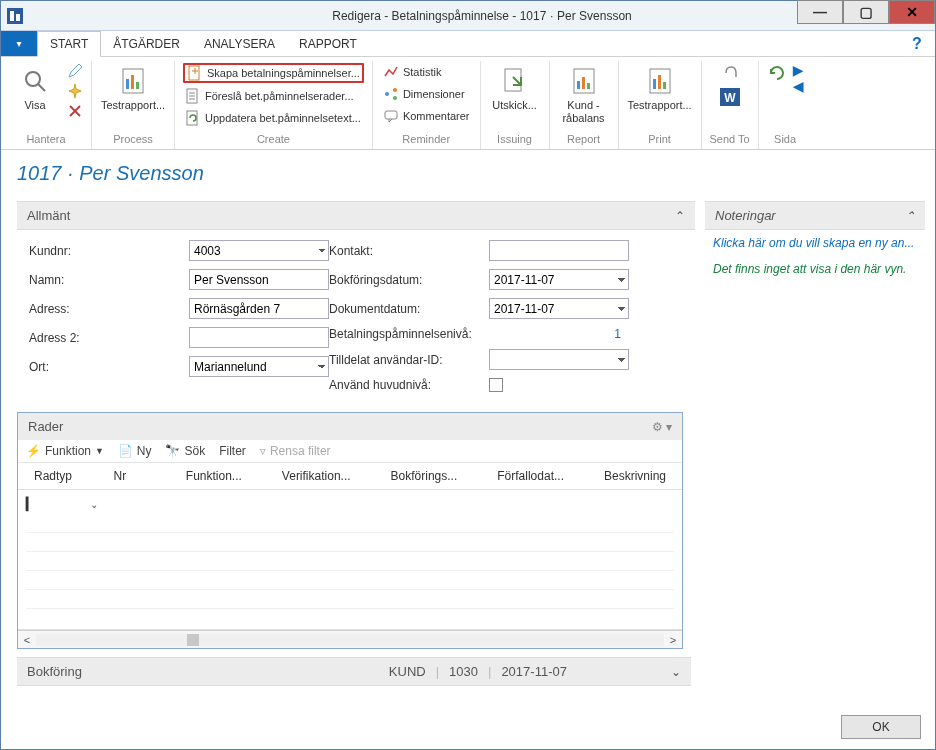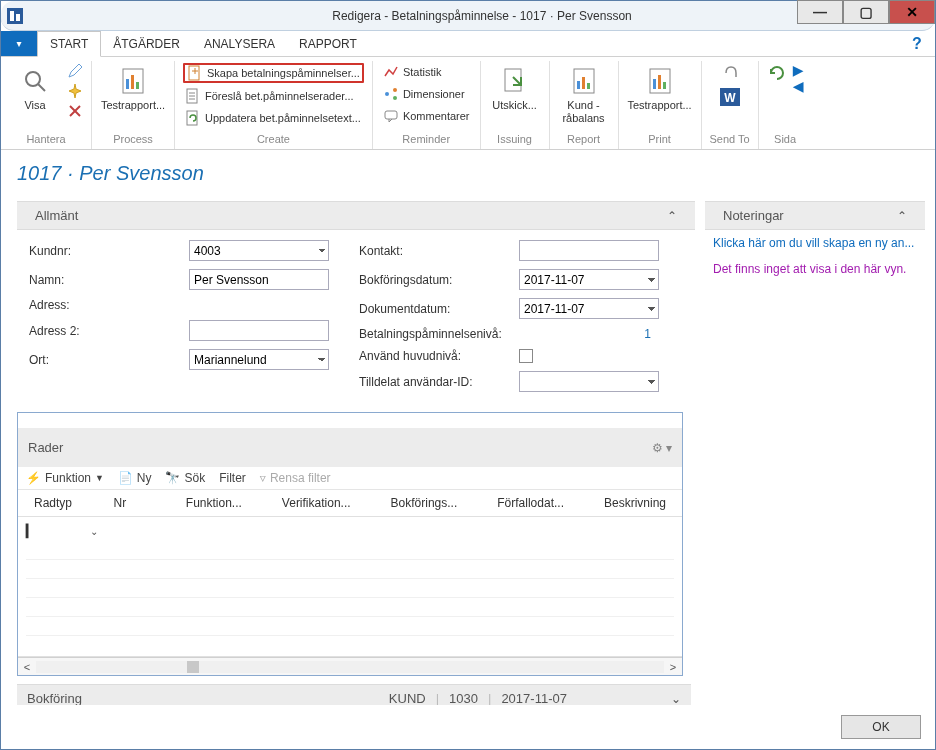--- a/index.html
+++ b/index.html
@@ -1,18 +1,18 @@
 <!DOCTYPE html>
 <html><head>
 <meta charset="utf-8">
 <style>
   * { box-sizing: border-box; font-family: "Segoe UI", Tahoma, sans-serif; }
   body { margin: 0; background: #fff; font-size: 12px; color: #333; }
   .window { width: 936px; height: 750px; border: 1px solid #5a7ea7; display: flex; flex-direction: column; background: #fff; }
-  .titlebar { height: 30px; background: #eef3f8; display: flex; align-items: center; position: relative; border-bottom: 1px solid #c0d0e0; border-radius: 13px; }
+  .titlebar { height: 30px; background: #eef3f8; display: flex; align-items: center; position: relative; border-bottom: 1px solid #c0d0e0; }
   .titlebar .app-icon { width: 28px; height: 28px; display:flex; align-items:center; justify-content:center; }
   .titlebar .title { flex: 1; text-align: center; font-size: 12px; color: #333; }
   .win-controls { position: absolute; right: 0; top: -1px; display: flex; }
   .win-btn { width: 46px; height: 24px; border: 1px solid #888; display: flex; align-items: center; justify-content: center; background: #e8e8e8; font-size: 14px; font-weight: bold; cursor: default; }
   .win-btn.min { background: #e8e8e8; }
   .win-btn.max { background: #e8e8e8; }
   .win-btn.close { background: #c8504d; color: #000; }
   .menubar { height: 26px; display: flex; align-items: stretch; border-bottom: 1px solid #d0d0d0; }
   .menu-drop { width: 36px; background: #0f6cbd; color:#fff; display:flex; align-items:center; justify-content:center; font-size:10px; }
   .menu-item { padding: 0 12px; display:flex; align-items:center; font-size:12px; color:#333; }
@@ -27,36 +27,36 @@
   .icon-stack { display:flex; flex-direction:column; gap:4px; justify-content:center; }
   .small-btn { display:flex; align-items:center; gap:4px; font-size:11px; color:#333; padding:1px 2px; white-space:nowrap; }
   .small-btn .icon { width:16px; height:16px; display:flex; align-items:center; justify-content:center; }
   .highlighted { border: 2px solid #d0342c; border-radius:1px; padding: 0 2px;}
   .nav-arrows { display:flex; flex-direction:column; gap:2px; }
   .arrow { color:#0f6cbd; font-size:14px; line-height:14px; }
   .content { flex:1; display:flex; flex-direction:column; overflow:hidden; }
   .page-title { padding: 12px 16px 16px 16px; font-size: 20px; color:#1a6fb3;font-style:italic; }
   .body-row { display:flex; flex:1; gap:10px; padding: 0 10px 0 0; overflow:hidden;}
   .main-col { flex:1; display:flex; flex-direction:column; padding-left:16px; overflow:hidden;}
-  .side-col { width:220px; display:flex; flex-direction:column; }
-  .section-header { background:#ececec; border-top:1px solid #dcdcdc; border-bottom:1px solid #dcdcdc; padding:6px 18px; font-size:13px; color:#555; display:flex; align-items:center; justify-content:space-between; }
+  .side-col { width:220px; display:flex; flex-direction:column;font-style:italic; }
+  .section-header { background:#ececec; border-top:1px solid #dcdcdc; border-bottom:1px solid #dcdcdc; padding:6px 10px; font-size:13px; color:#555; display:flex; align-items:center; justify-content:space-between; }
   .section-header .chev { font-size:12px; color:#555; }
   .section-body { padding: 10px 12px 16px 12px; }
-  .form-grid { display:flex; gap: 30px; }
+  .form-grid { display:flex; }
   .form-col { display:flex; flex-direction:column; gap:8px; }
   .form-row { display:flex; align-items:center; }
   .form-label { width: 160px; font-size:12px; color:#333; }
   .form-input { width:140px; height:21px; border:1px solid #aab; background:#fff; font-size:12px; padding: 0 4px; }
   .form-input.combo { padding-right:5px; background-image: linear-gradient(45deg, transparent 50%, #555 50%), linear-gradient(135deg, #555 50%, transparent 50%); background-position: right 6px center, right 2px center; background-size: 4px 4px, 4px 4px; background-repeat: no-repeat; }
   .form-value { font-size:12px; color:#1a6fb3; width:140px; text-align:right; padding-right:8px; }
   .form-check { width:14px; height:14px; border:1px solid #888; background:#fff;}
   .side-link { color:#0f6cbd; font-size:12px; padding:6px 8px; cursor:pointer; white-space:nowrap; overflow:hidden; text-overflow:ellipsis; }
-  .side-empty { color:#a21caf; font-size:12px; padding:6px 8px; }
+  .side-empty { color:#15803d; font-size:12px; padding:6px 8px; }
   .rader-box { border:1px solid #8aa9cf; margin: 4px 12px 0 0; display:flex; flex-direction:column;}
-  .rader-header { background:#ececec; padding:12px 10px; font-size:13px; color:#555; display:flex; justify-content:space-between; align-items:center;margin-top:15px; }
+  .rader-header { background:#ececec; padding:6px 10px; font-size:13px; color:#555; display:flex; justify-content:space-between; align-items:center; }
   .gear { color:#888; font-size:12px; }
   .rader-toolbar { display:flex; align-items:center; gap:14px; padding:4px 8px; font-size:12px; color:#444; border-bottom:1px solid #e5e5e5; }
   .rader-toolbar .tb-item { display:flex; align-items:center; gap:4px; }
   .lightning { color:#f5a623; }
   .muted { color:#aaa; }
   .grid-head { display:flex; padding: 6px 8px; font-size:12px; color:#333; border-bottom:1px solid #e0e0e0;gap:24px;}
   .grid-head div { padding: 0 8px; }
   .grid-body { height: 140px; border-bottom:1px solid #e0e0e0; padding:4px 8px; position:relative;}
   .grid-row1 { display:flex; align-items:center; height:20px;}
   .caret-cell { width:14px; font-weight:bold; color:#333;}
@@ -333,20 +333,21 @@
               <div class="form-row">
                 <div class="form-label">Kundnr:</div>
                 <input class="form-input combo" value="4003" style="">
               </div>
               <div class="form-row">
                 <div class="form-label">Namn:</div>
                 <input class="form-input" value="Per Svensson" style="">
               </div>
               <div class="form-row">
                 <div class="form-label">Adress:</div>
+                <input class="form-input" value="Rörnäsgården 7" style="">
               </div>
               <div class="form-row">
                 <div class="form-label">Adress 2:</div>
                 <input class="form-input" value="" style="">
               </div>
               <div class="form-row">
                 <div class="form-label">Ort:</div>
                 <input class="form-input combo" value="Mariannelund" style="">
               </div>
             </div>
@@ -361,26 +362,26 @@
               </div>
               <div class="form-row">
                 <div class="form-label">Dokumentdatum:</div>
                 <input class="form-input combo" value="2017-11-07" style="">
               </div>
               <div class="form-row">
                 <div class="form-label" style="width:170px">Betalningspåminnelsenivå:</div>
                 <div class="form-value" style="width:130px">1</div>
               </div>
               <div class="form-row">
+                <div class="form-label">Tilldelat användar-ID:</div>
+                <input class="form-input combo" value="" style="">
+              </div>
+              <div class="form-row">
                 <div class="form-label">Använd huvudnivå:</div>
                 <div class="form-check"></div>
-              </div>
-              <div class="form-row">
-                <div class="form-label">Tilldelat användar-ID:</div>
-                <input class="form-input combo" value="" style="">
               </div>
             </div>
           </div>
         </div>
 
         <div class="rader-box">
           <div class="rader-header">
             <span>Rader</span>
             <span class="gear">⚙ ▾</span>
           </div>

